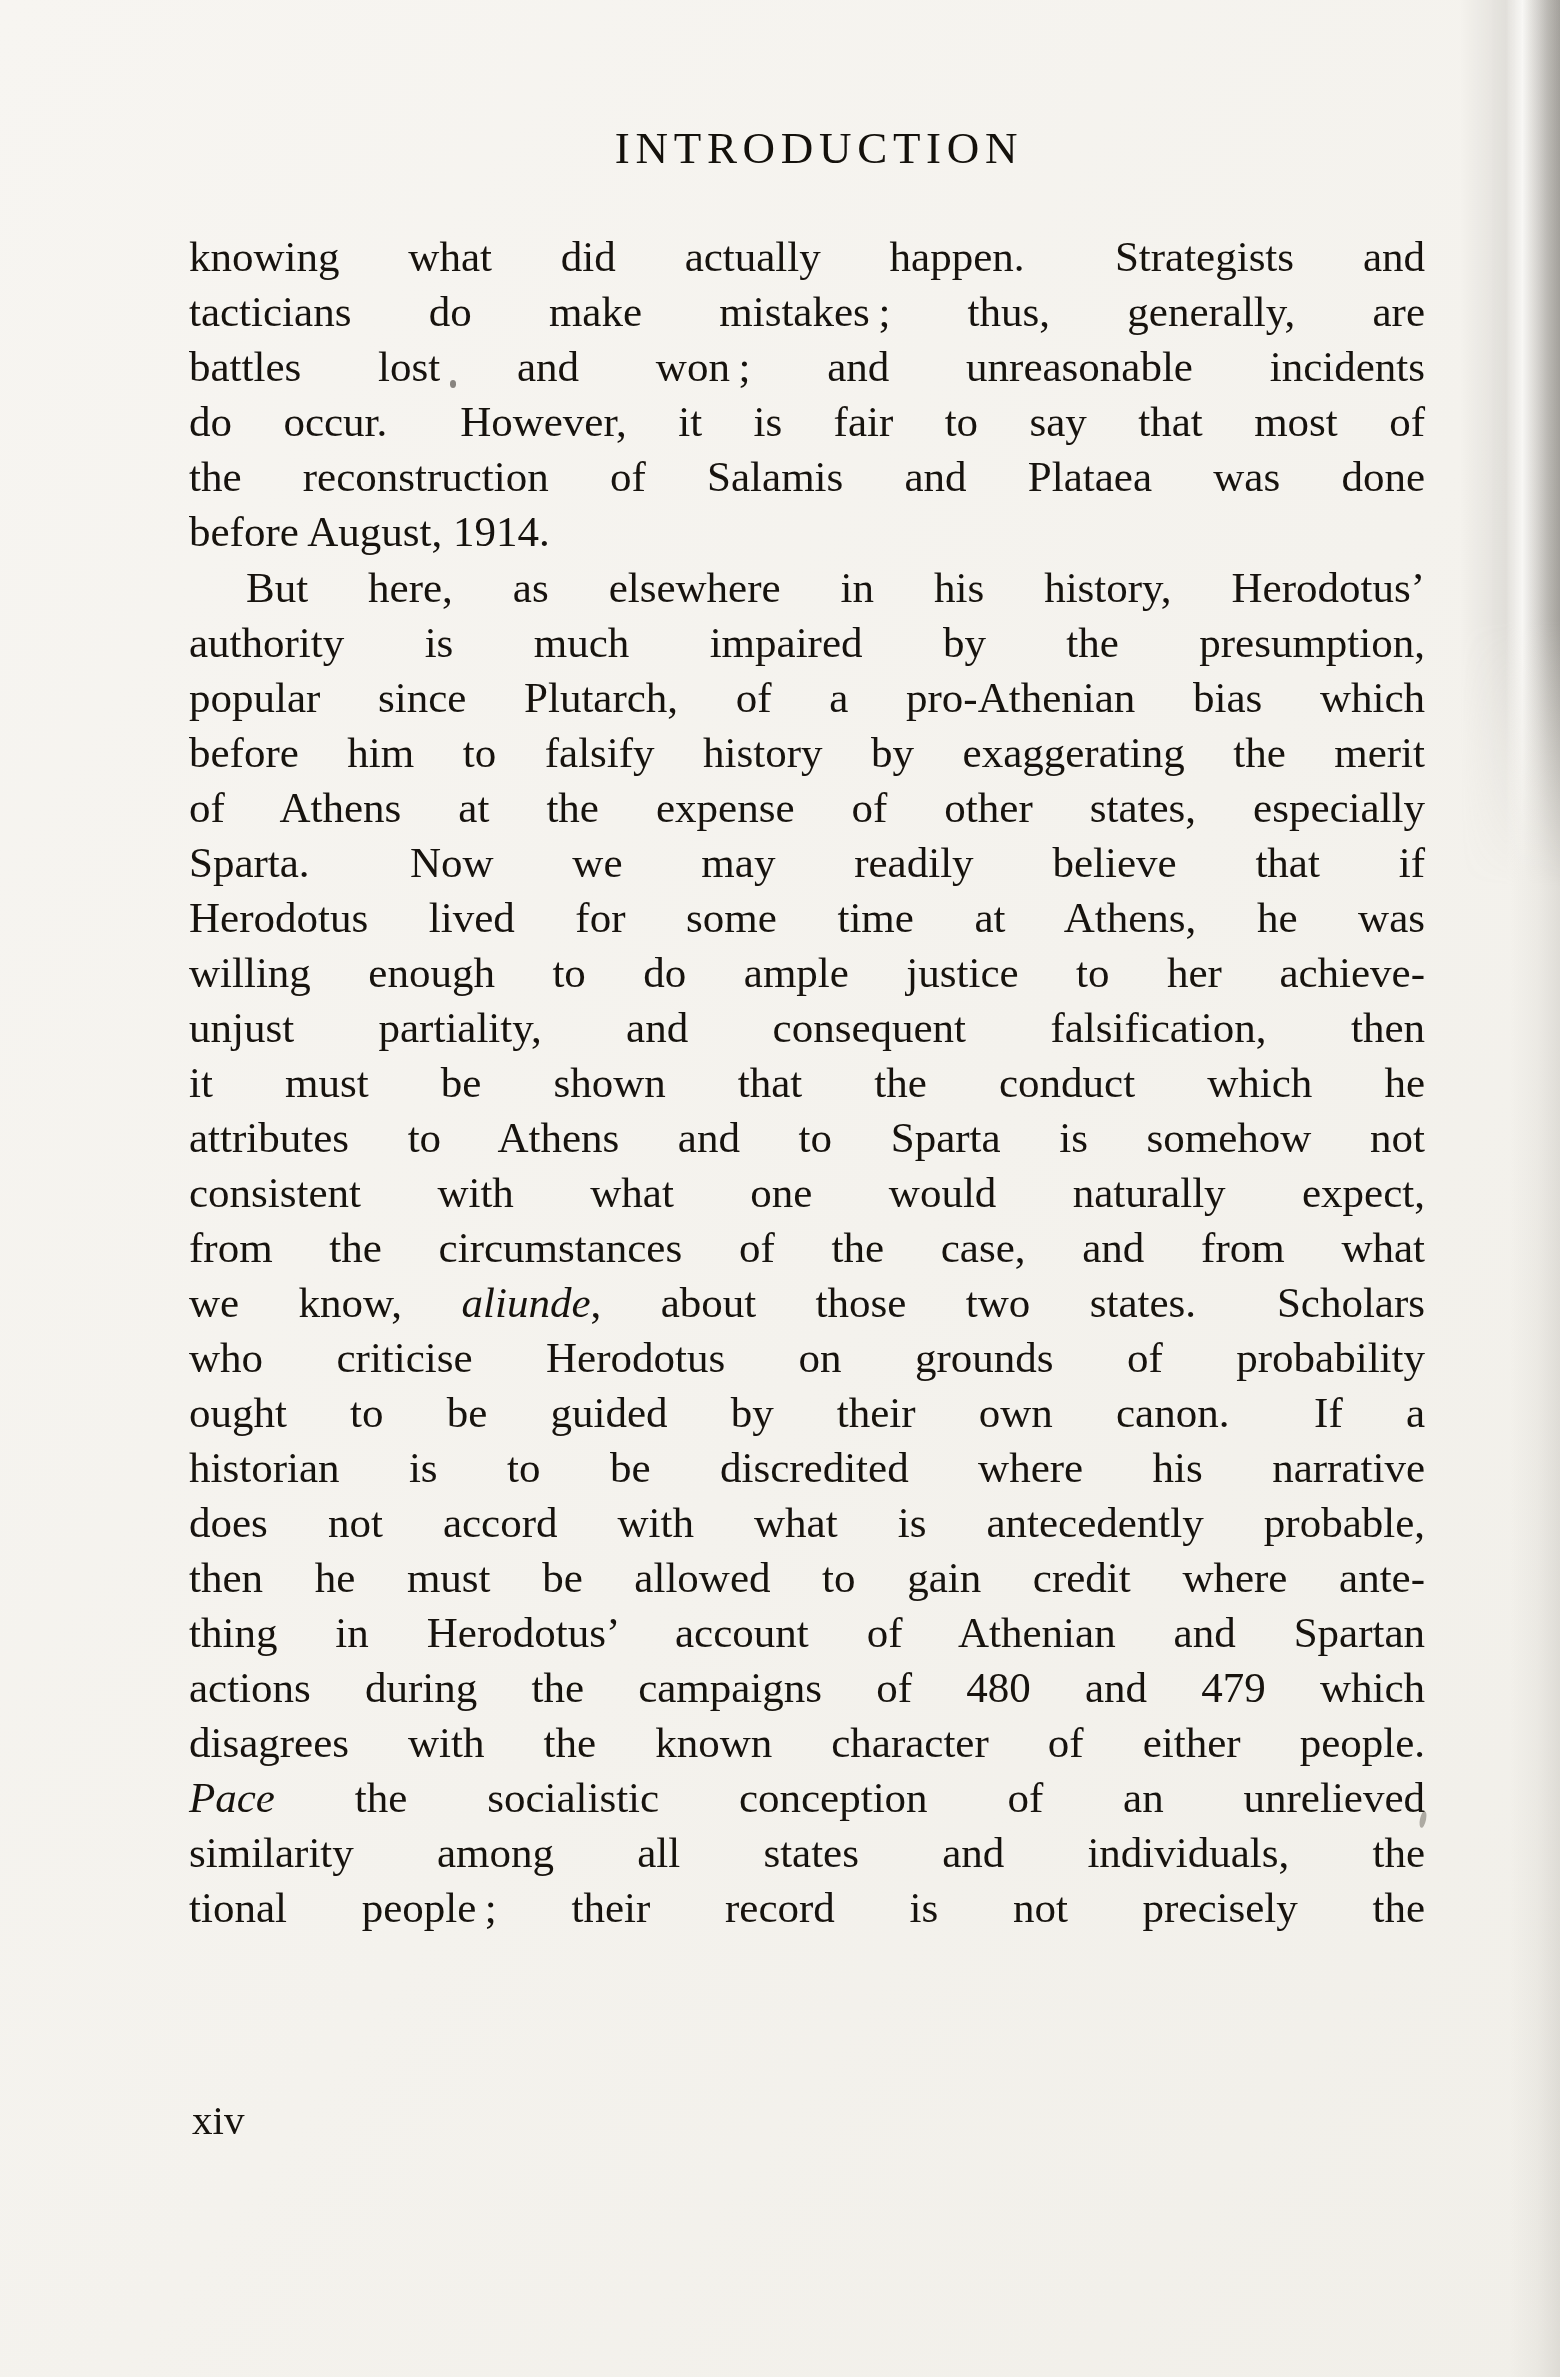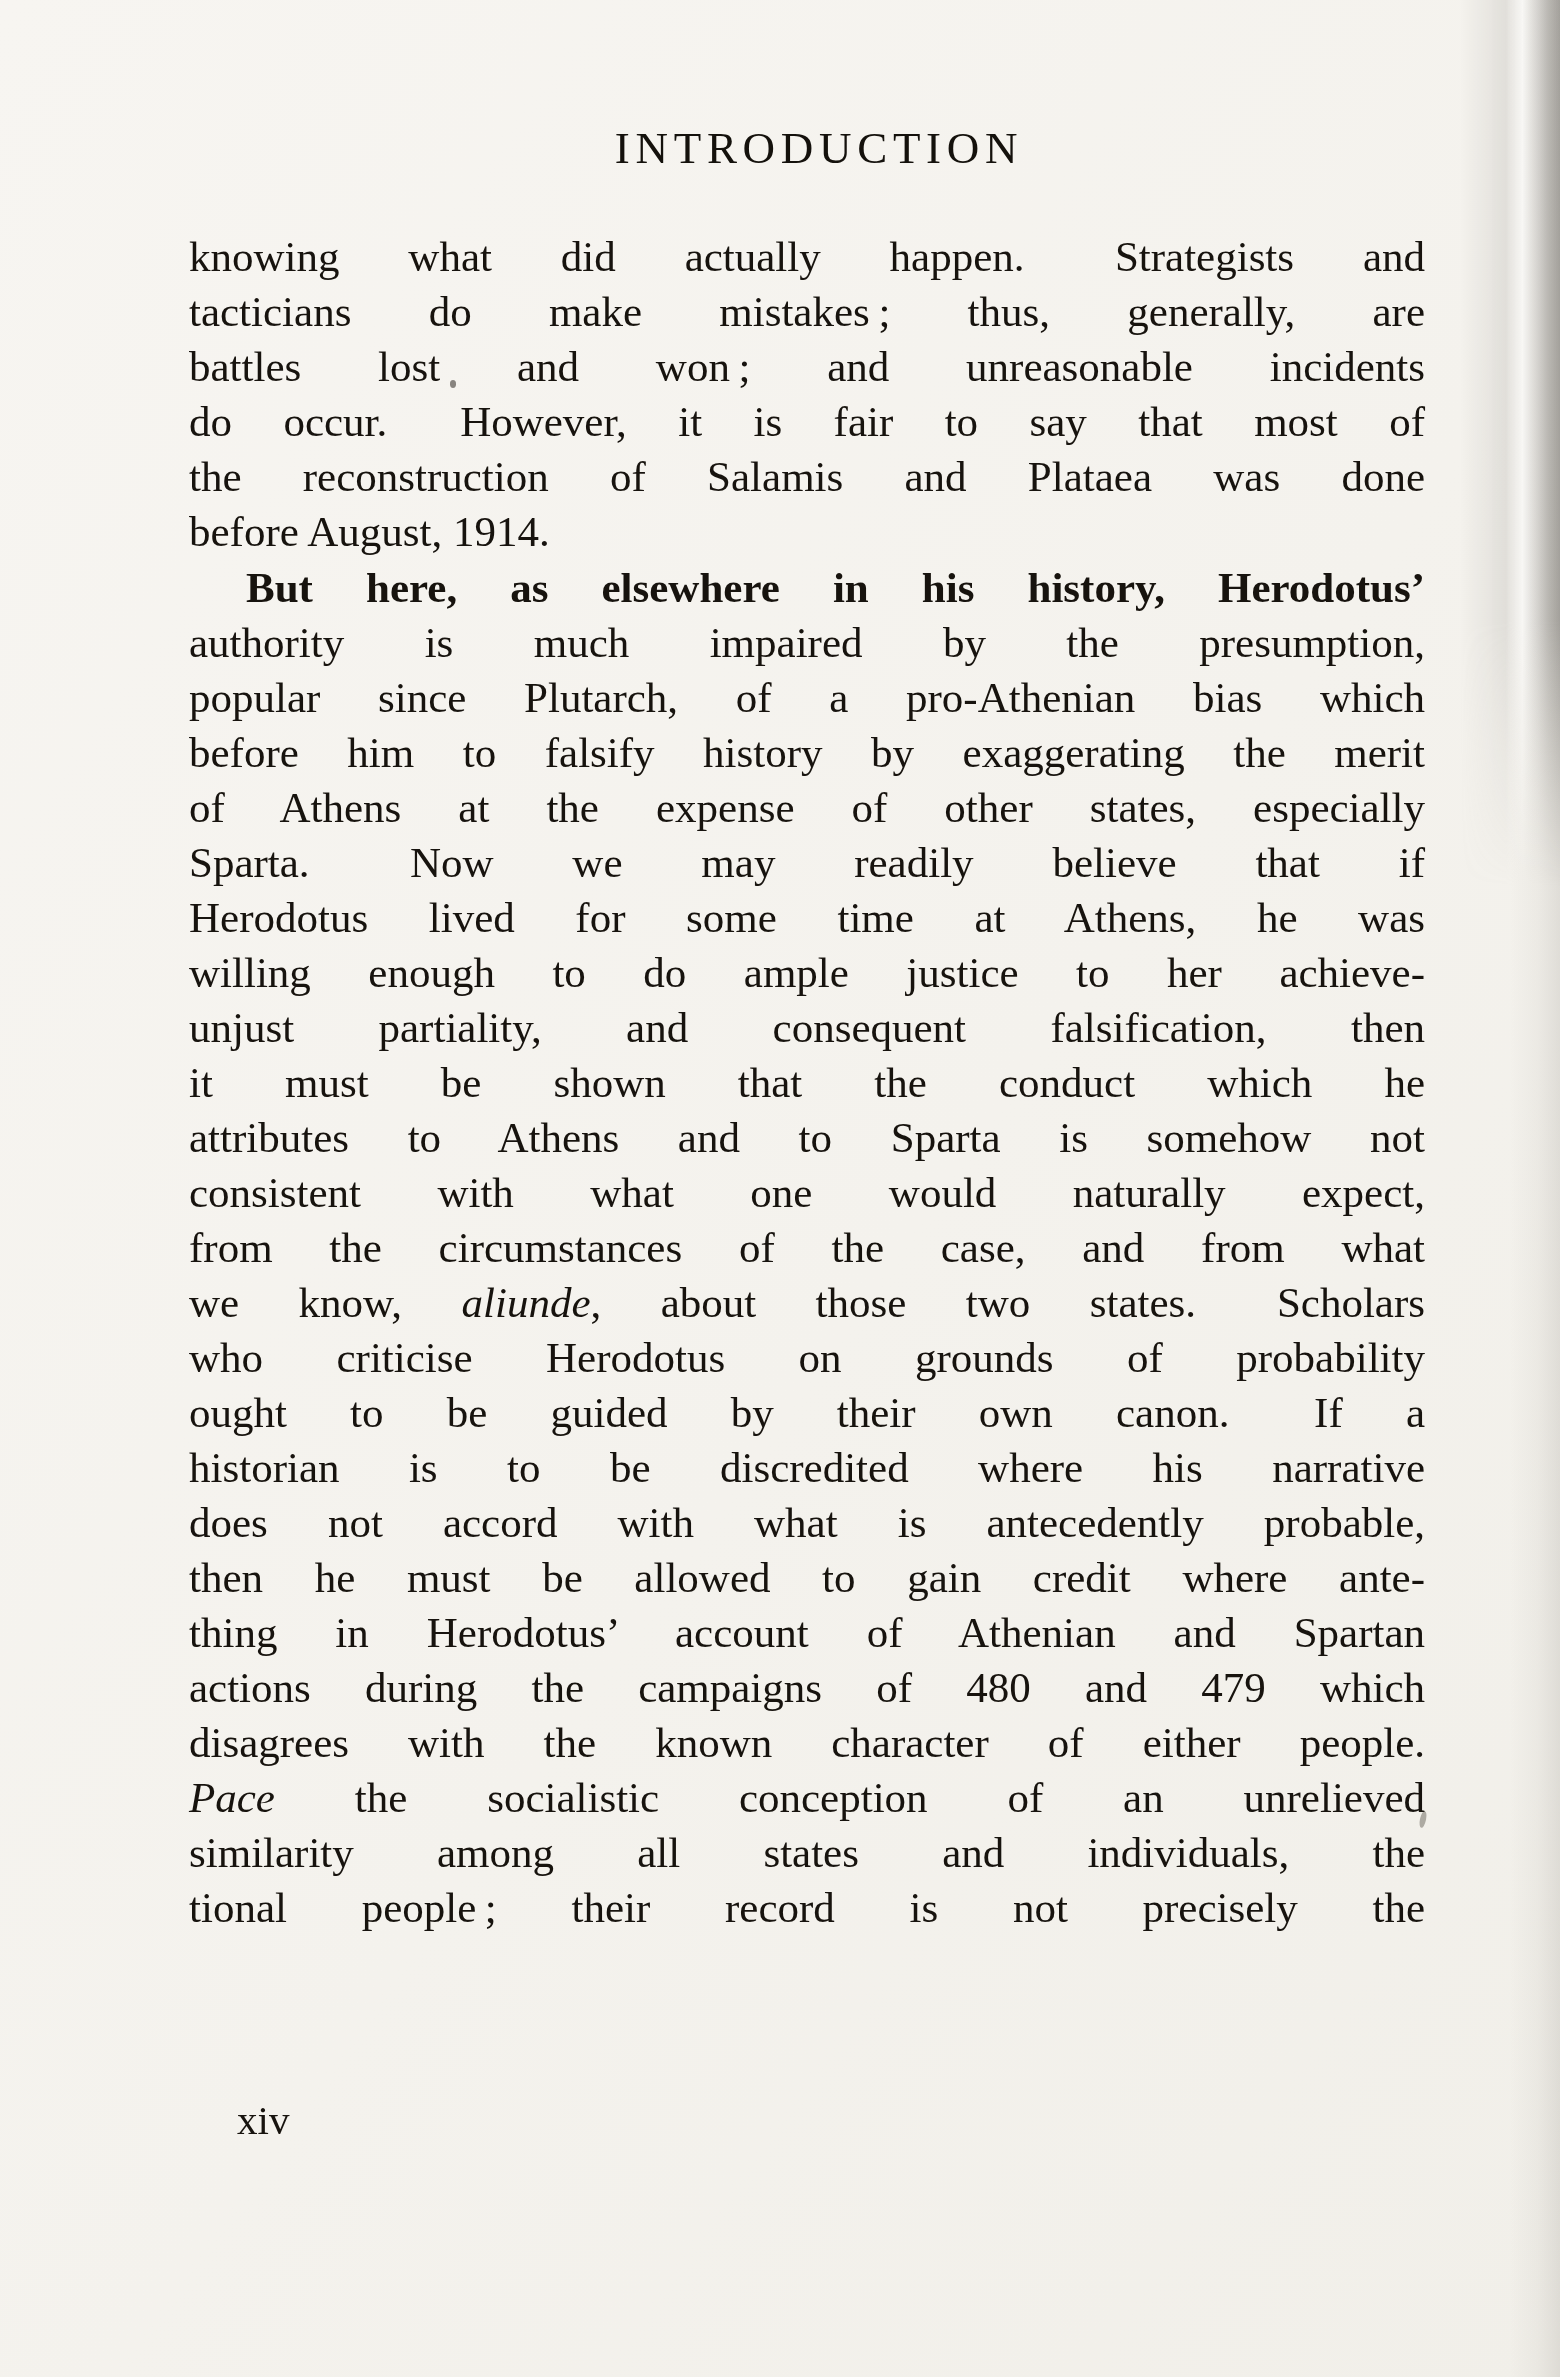--- a/index.html
+++ b/index.html
@@ -38,31 +38,30 @@
     line-height: 55px;
     text-rendering: optimizeLegibility;
   }
   .paragraph { margin: 1px; }
   .line {
     text-align: justify;
     text-align-last: justify;
     white-space: normal;
   }
   .line.flush-left { text-align-last: left; }
-  .line.indent { text-indent: 57px; font-weight: bold; }
+  .line.indent { text-indent: 57px; }
   .it { font-style: italic; }
   .sc { font-size: 0.78em; letter-spacing: 1.4px; }
   .page-number {
     position: absolute;
     left: 192px;
     top: 2093px;
     font-size: 41px;
     line-height: 55px;
     color: #17130e;
-    margin-left: 45px;
   }
   
   .edge-shade {
     position: absolute;
     top: 0;
     right: 0;
     width: 50px;
     height: 100%;
     background: linear-gradient(to right, rgba(120,115,108,0) 0%, rgba(120,115,108,0.06) 55%, rgba(120,115,108,0.16) 100%);
     pointer-events: none;

